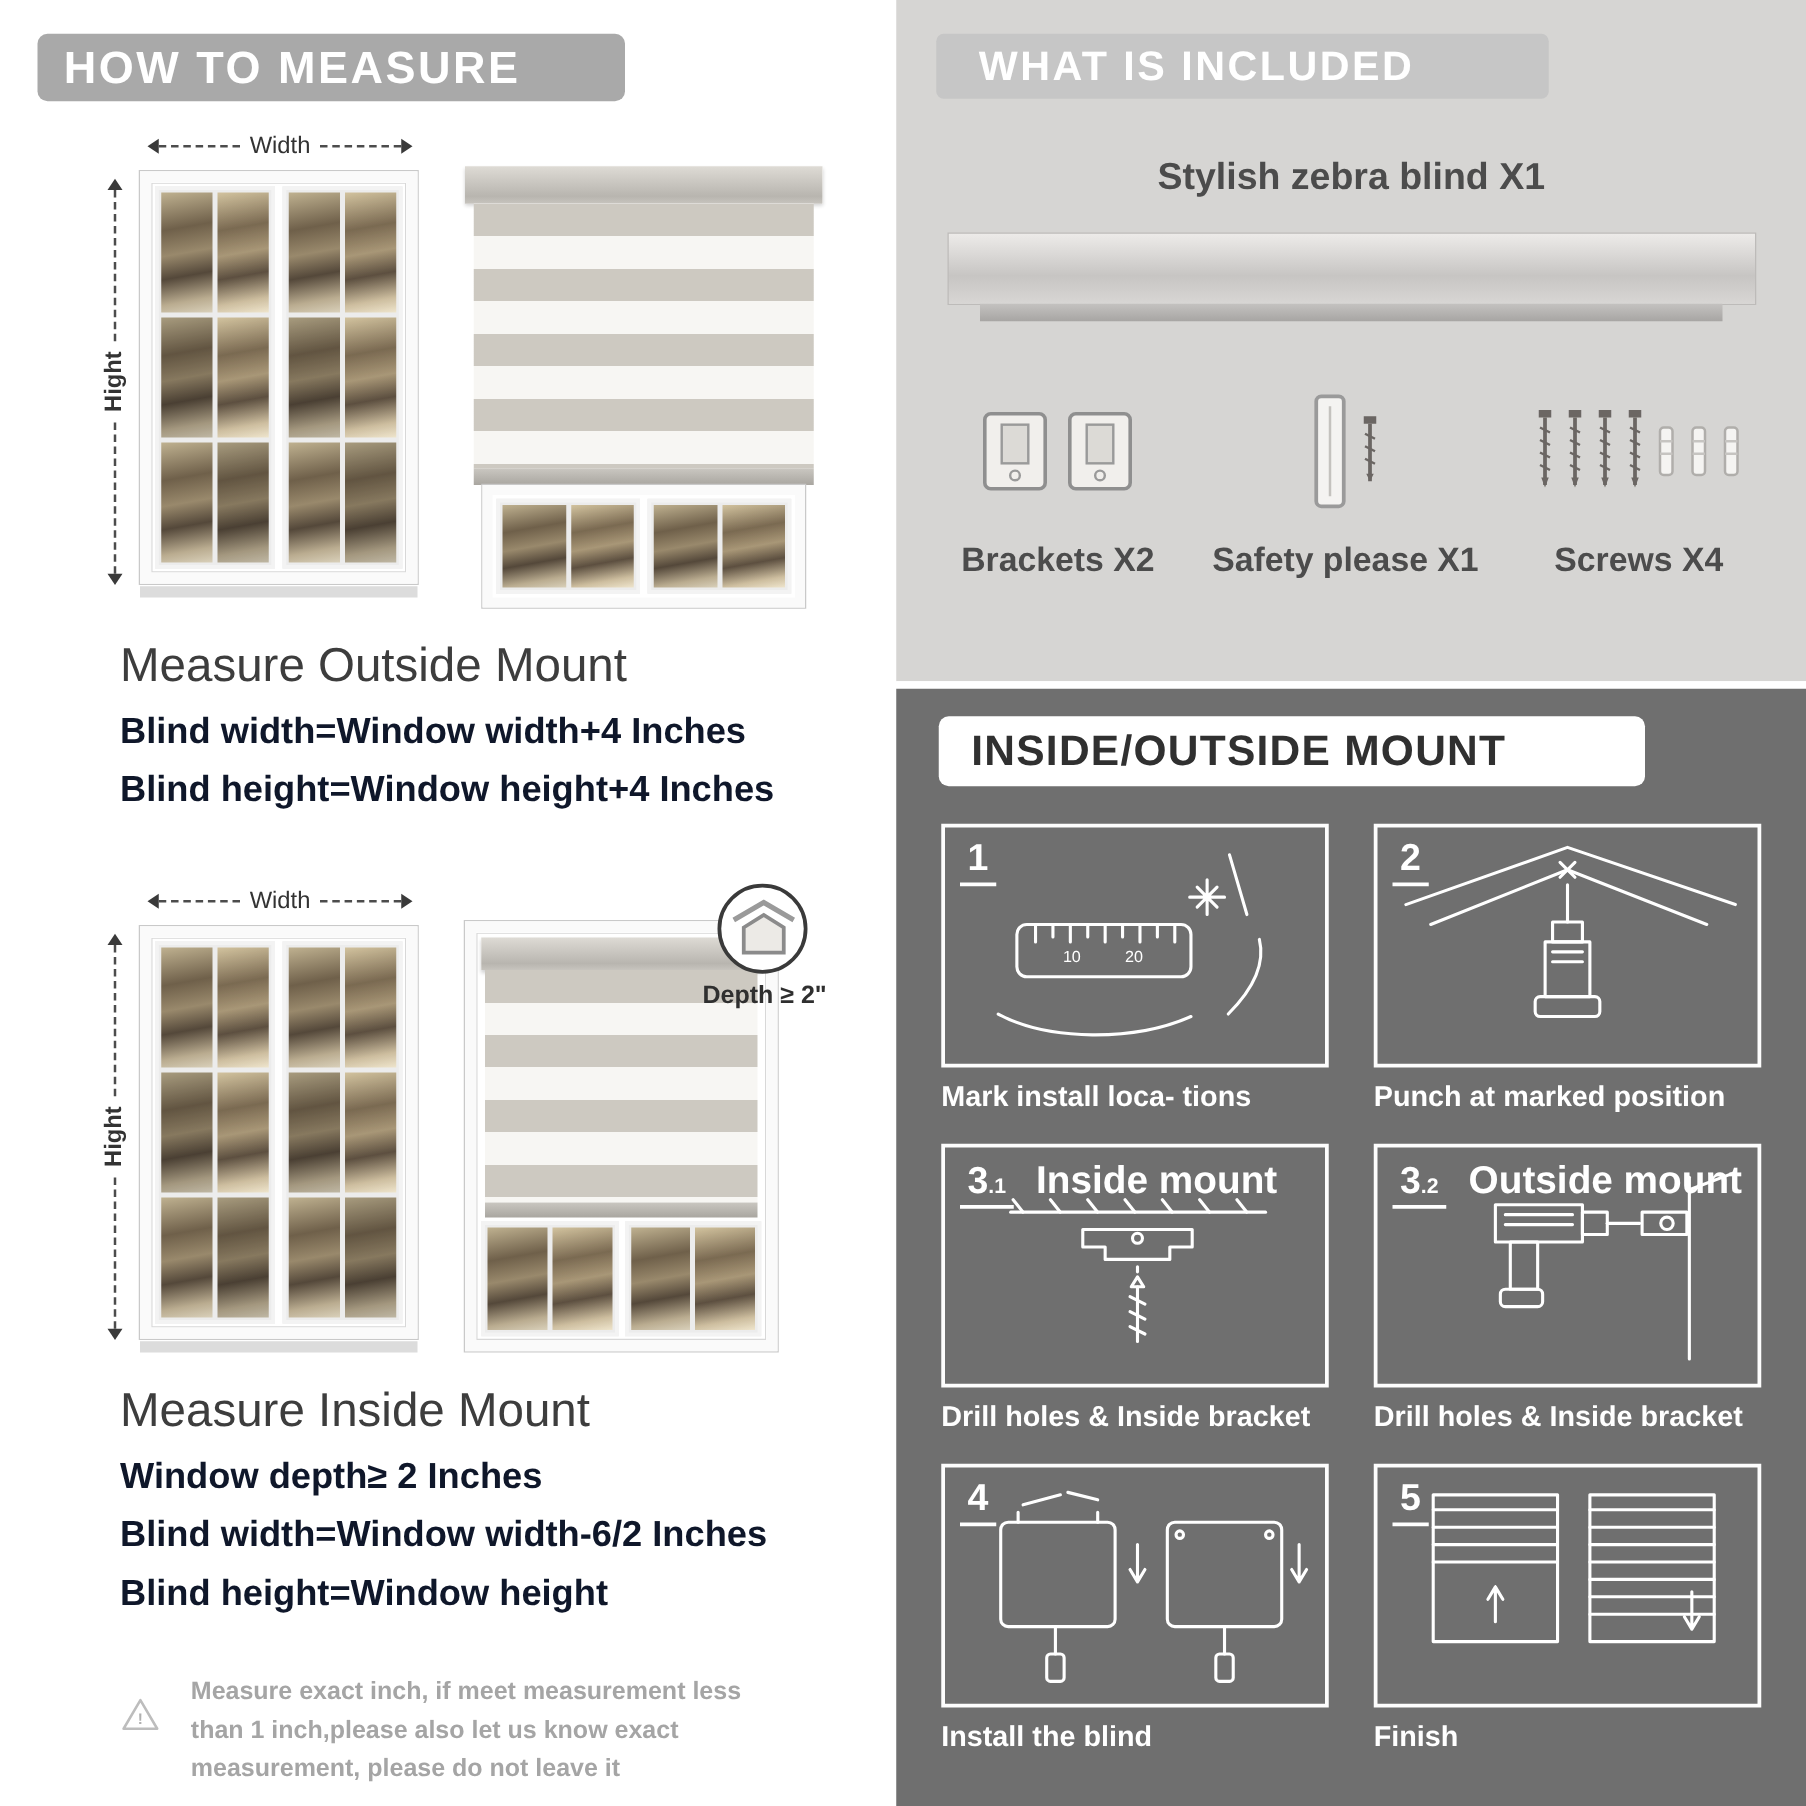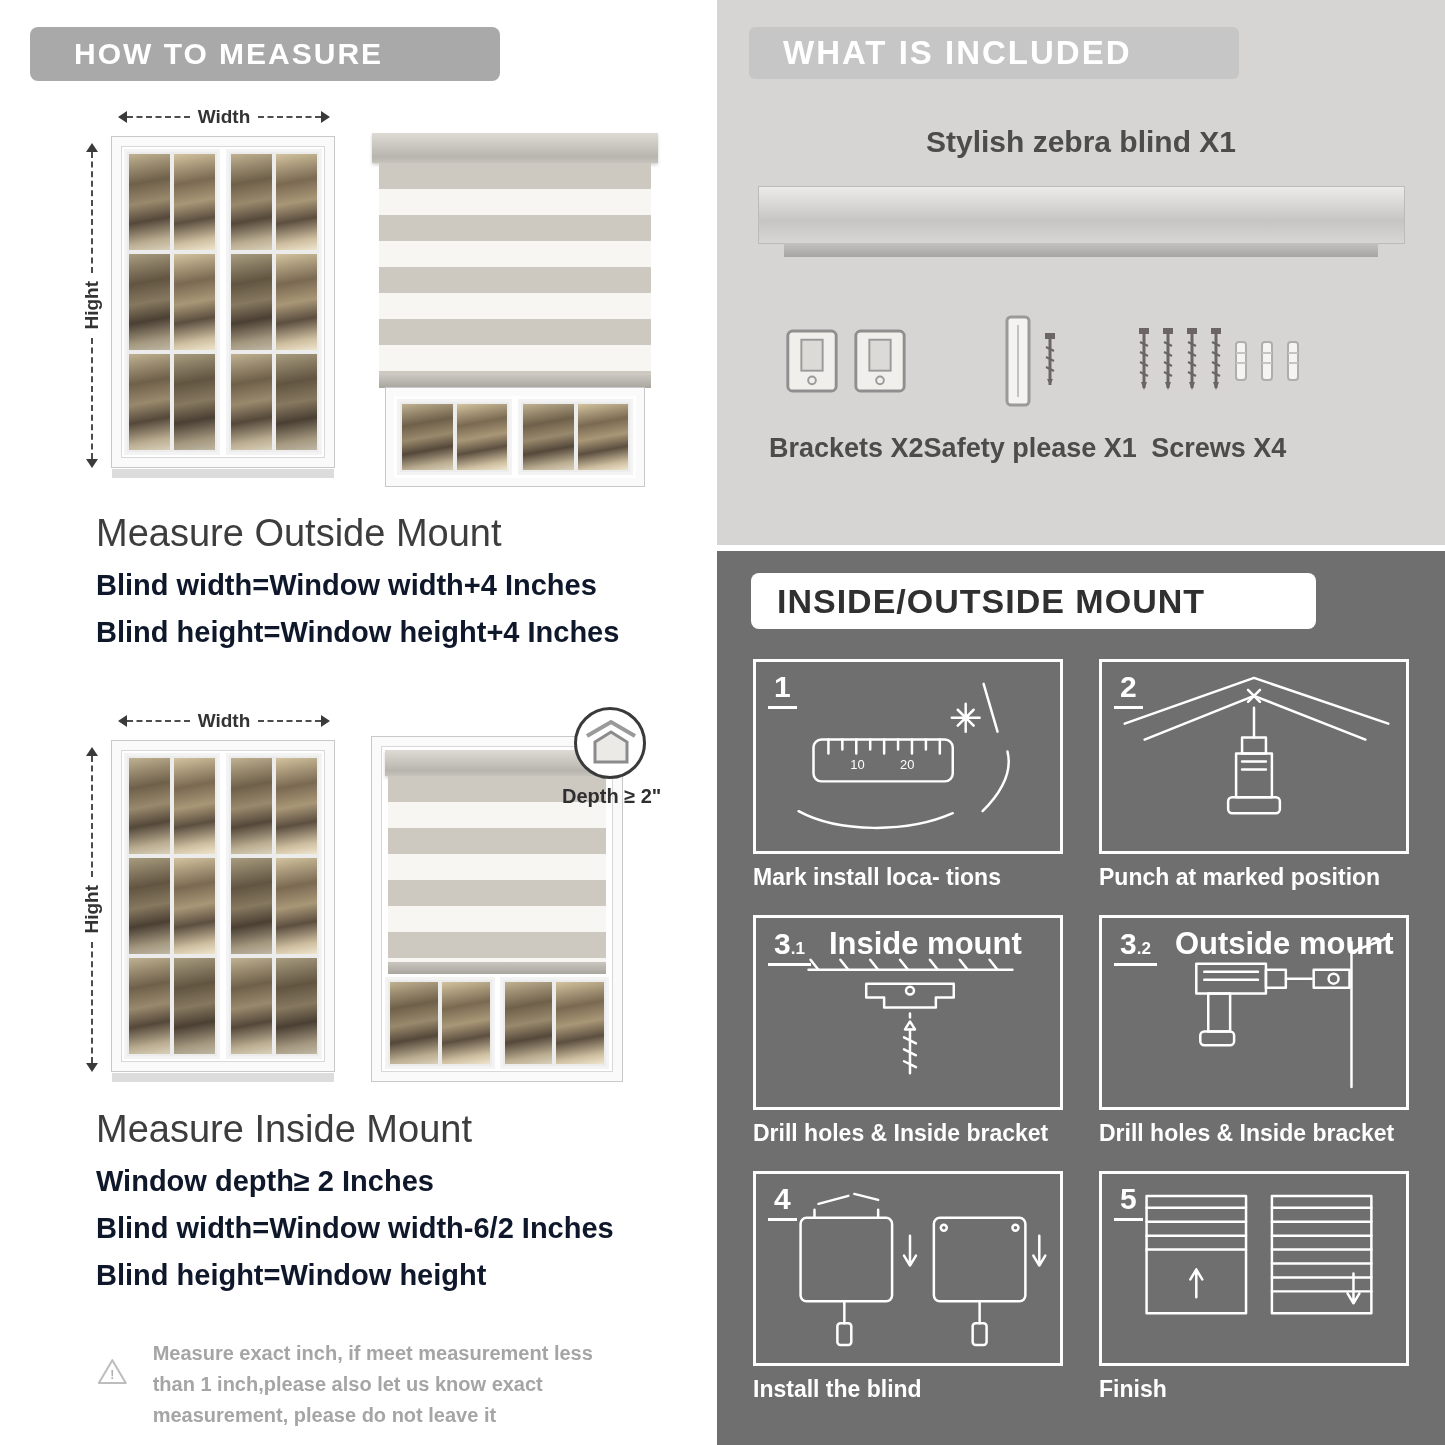--- a/index.html
+++ b/index.html
@@ -2,32 +2,32 @@
 <html><head>
 <meta charset="utf-8">
 <style>
   html,body{margin:0;padding:0;background:#fff;}
   .page{position:relative;width:1445px;height:1445px;overflow:hidden;display:flex;
         font-family:"Liberation Sans",sans-serif;background:#fff;}
 
   
   .left{width:717px;flex:none;background:#fff;}
   .how-banner{margin:27px 0 0 30px;width:470px;height:54px;background:#a9a9a9;border-radius:8px;
-    color:#fff;font-size:30px;font-weight:bold;letter-spacing:2px;display:flex;align-items:center;
-    padding-left:44px;box-sizing:border-box;}
+    color:#fff;font-size:36px;font-weight:bold;letter-spacing:2px;display:flex;align-items:center;
+    padding-left:21px;box-sizing:border-box;}
 
   .diagram-row{display:flex;align-items:flex-start;margin:22px 0 0 78px;gap:38px;}
 
   
   .win-diagram{position:relative;padding-top:34px;padding-left:34px;}
   .arrow-h{position:absolute;top:2px;left:40px;right:4px;height:24px;display:flex;align-items:center;}
   .arrow-h .dash{flex:1;border-top:2px dashed #4c4c4c;}
   .arrow-h .ah-l{width:0;height:0;border-top:6px solid transparent;border-bottom:6px solid transparent;border-right:9px solid #3a3a3a;}
   .arrow-h .ah-r{width:0;height:0;border-top:6px solid transparent;border-bottom:6px solid transparent;border-left:9px solid #3a3a3a;}
-  .arrow-lbl{font-size:19px;font-weight:bold;color:#333;padding:0 8px;white-space:nowrap;}
+  .arrow-lbl{font-size:19px;font-weight:normal;color:#333;padding:0 8px;white-space:nowrap;}
   .arrow-v{position:absolute;top:40px;left:2px;bottom:10px;width:24px;display:flex;flex-direction:column;align-items:center;}
   .arrow-v .dashv{flex:1;border-left:2px dashed #4c4c4c;}
   .arrow-v .ah-u{width:0;height:0;border-left:6px solid transparent;border-right:6px solid transparent;border-bottom:9px solid #3a3a3a;}
   .arrow-v .ah-d{width:0;height:0;border-left:6px solid transparent;border-right:6px solid transparent;border-top:9px solid #3a3a3a;}
   .arrow-lbl-v{font-size:19px;font-weight:bold;color:#333;writing-mode:vertical-rl;transform:rotate(180deg);padding:8px 0;}
 
   .window{width:222px;height:330px;background:#fff;border:9px solid #fafafa;box-shadow:0 0 0 1px #c9c9c9, inset 0 0 0 1px #d8d8d8;
     display:flex;gap:6px;padding:3px;box-sizing:border-box;}
   .sash{flex:1;background:#ececec;border:3px solid #f3f3f3;display:grid;grid-template-columns:1fr 1fr;grid-template-rows:1fr 1fr 1fr;gap:4px;padding:2px;}
   .pane{background:linear-gradient(170deg,#bfb190 0%,#6f604a 30%,#99896c 50%,#54483a 68%,#baac90 88%,#d9d0ba 100%);}
@@ -64,21 +64,21 @@
 
   
   .right{width:728px;flex:none;display:flex;flex-direction:column;}
   .included{height:545px;flex:none;background:#d6d5d3;}
   .inc-banner{margin:27px 0 0 32px;width:490px;height:52px;background:#c6c6c6;border-radius:6px;color:#fff;
     font-size:33px;font-weight:bold;letter-spacing:2px;display:flex;align-items:center;padding-left:34px;box-sizing:border-box;}
   .product-title{text-align:center;margin-top:46px;font-size:30px;font-weight:bold;color:#4c4c4c;}
   .headrail{width:645px;margin:28px auto 0;}
   .rail-top{height:56px;background:linear-gradient(180deg,#edebe9 0%,#c7c5c3 60%,#d8d6d4 100%);box-shadow:0 0 0 1px #bdbbb9;}
   .rail-lip{height:14px;width:92%;margin:0 auto;background:linear-gradient(180deg,#c4c2c0,#a7a5a3);}
-  .parts{display:flex;justify-content:flex-start;margin:48px 52px 0;}
+  .parts{display:flex;justify-content:space-between;margin:48px 52px 0;}
   .part{display:flex;flex-direction:column;align-items:center;}
   .part-icons{height:112px;display:flex;align-items:center;gap:10px;}
   .part-label{margin-top:16px;font-size:27px;font-weight:bold;color:#4c4c4c;white-space:nowrap;}
 
   .divider{height:6px;background:#fff;flex:none;}
   .mount{flex:1;background:#6f6f6f;}
   .mount-banner{margin:22px 0 0 34px;width:565px;height:56px;background:#fff;border-radius:8px;color:#303030;
     font-size:34px;font-weight:bold;letter-spacing:1px;display:flex;align-items:center;padding-left:26px;box-sizing:border-box;}
   .steps{display:grid;grid-template-columns:1fr 1fr;column-gap:36px;row-gap:24px;margin:30px 36px 0;}
   .panel{position:relative;border:3px solid #fdfdfd;height:195px;box-sizing:border-box;}

